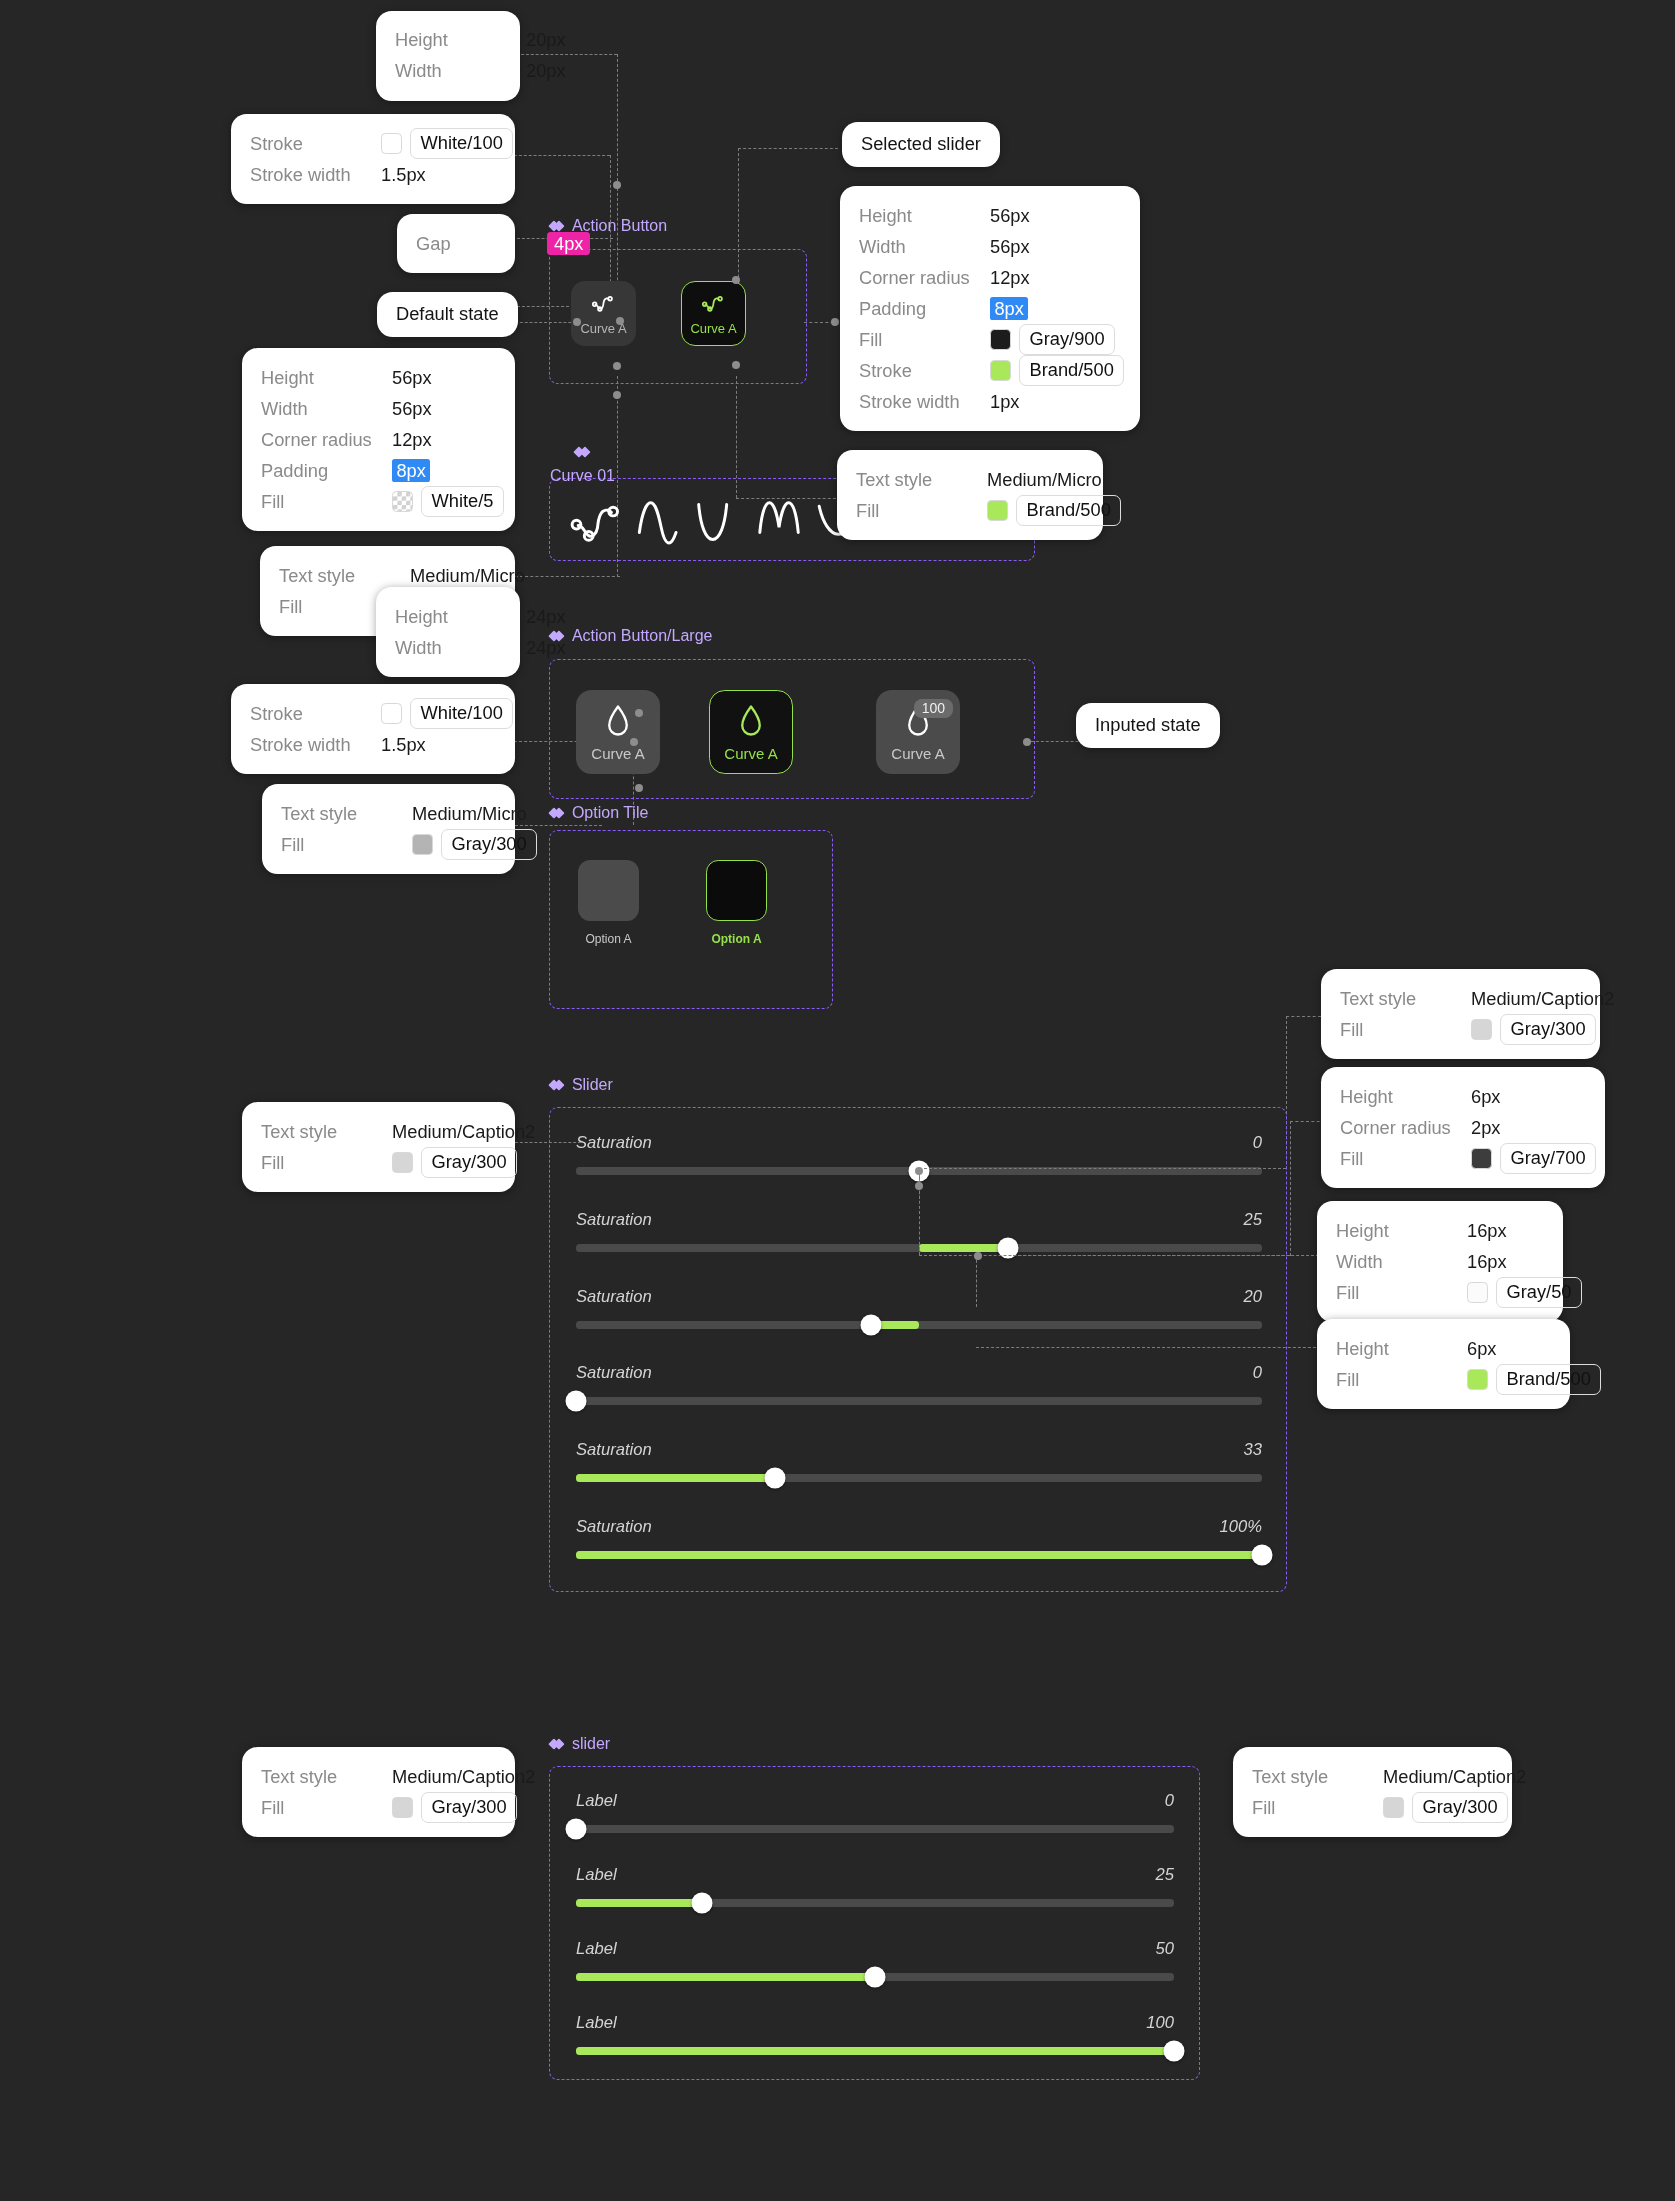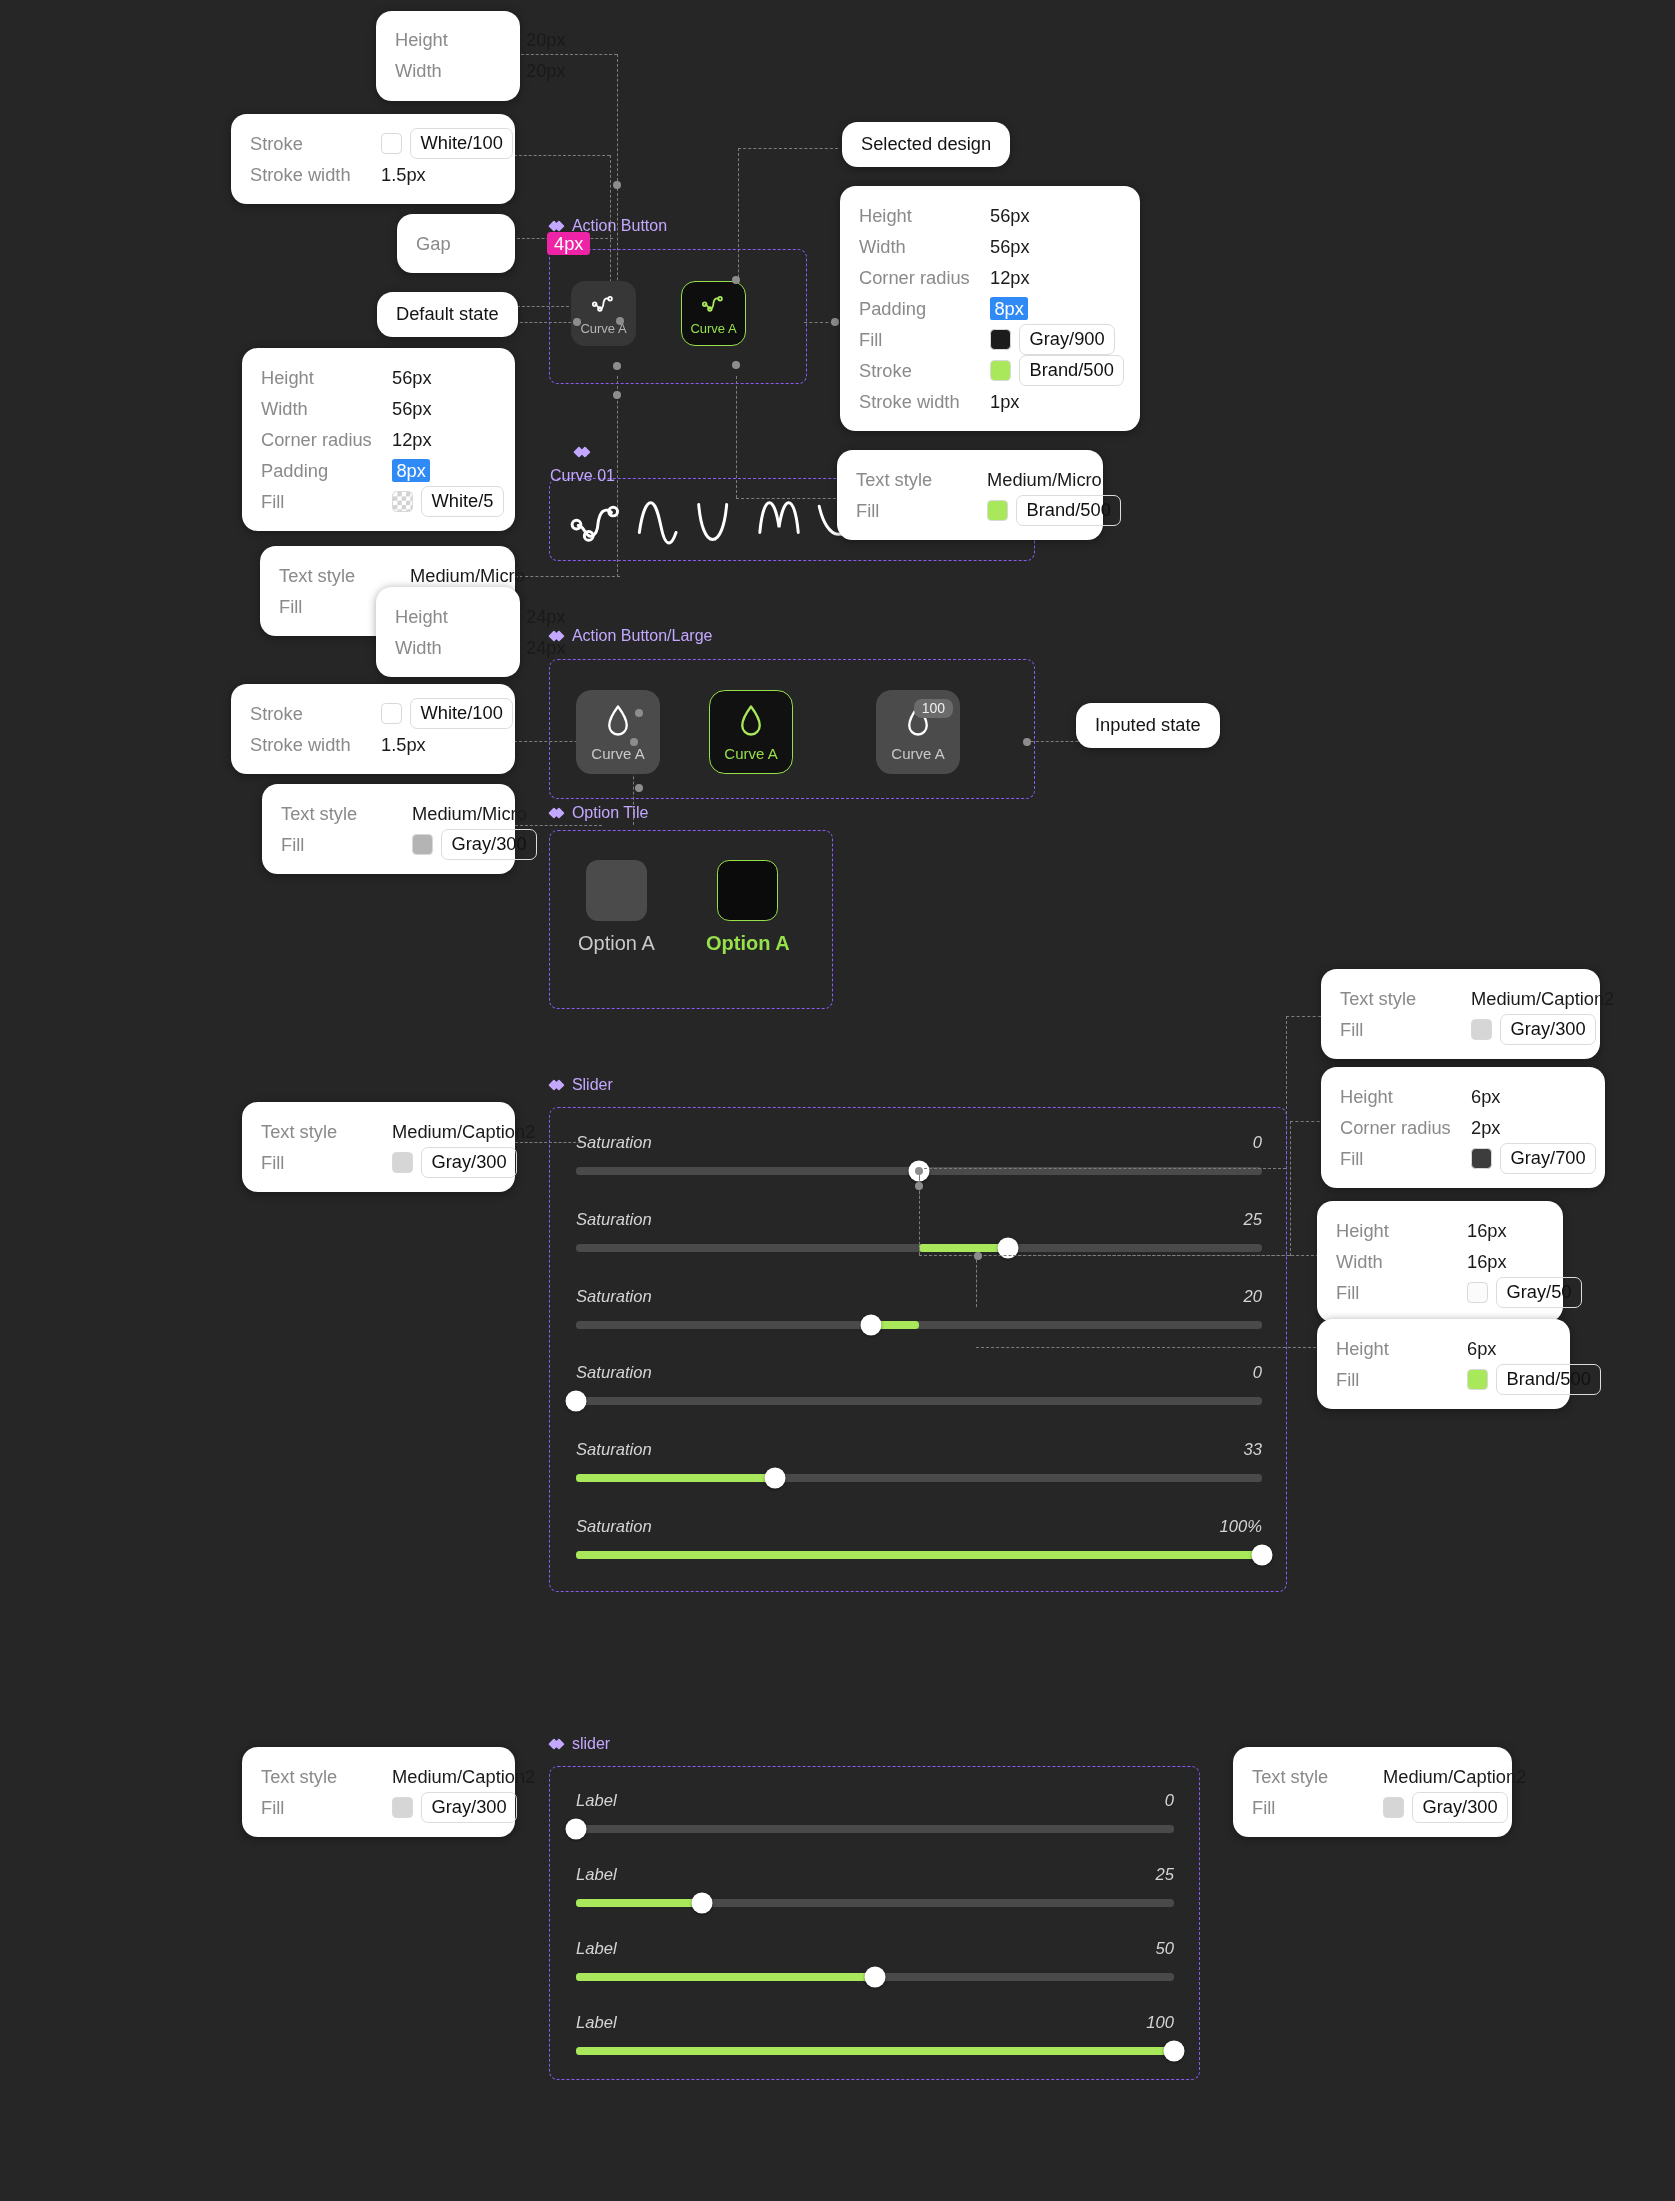--- a/index.html
+++ b/index.html
@@ -142,21 +142,21 @@
     position:absolute; top:8.7px; right:7px;
     background:#6b6b6b; color:#f0f0f0;
     border-radius:7.9px; padding:1.7px 7.9px; font-size:14px;
   }
 
   
   .otile { position:absolute; display:flex; flex-direction:column; align-items:center; gap:10.5px; z-index:15;}
   .otile .box { width:61px; height:61px; border-radius:12.2px; }
   .otile.default .box { background:#4b4b4b; }
   .otile.selected .box { background:#0b0b0b; border:1.7px solid #96e04a; }
-  .otile .cap { font-size:20px; color:#c9c9c9; }
+  .otile .cap { font-size:12px; color:#c9c9c9; }
   .otile.selected .cap { color:#96e04a; font-weight:bold; }
 
   
   .srow { position:absolute; }
   .srow .head { display:flex; justify-content:space-between; align-items:center;font-style:italic; }
   .srow .name { font-size:16.6px; color:#d4d4d4; }
   .srow .val  { font-size:16.6px; color:#d4d4d4; }
   .track {
     position:relative; margin-top:14px;
     height:7.9px; border-radius:3.5px; background:#4a4a4a;
@@ -409,21 +409,21 @@
       </div>
       <div class="row">
         <span class="k">Fill</span>
         <span class="v">
           <span class="swatch" style="background: rgb(214, 214, 214);"></span>
           <span class="chip">Gray/300</span>
         </span>
       </div>
     </div>
 
-  <div class="label-pill" style="left:842px; top:122px;">Selected design</div>
+  <div class="label-pill" style="left:842px; top:122px;">Selected slider</div>
 
   <div class="spec kcol" style="left:840px; top:186px; width:300px;">
       <div class="row">
         <span class="k">Height</span>
         <span class="v">
           <span>56px</span>
         </span>
       </div>
       <div class="row">
         <span class="k">Width</span>

